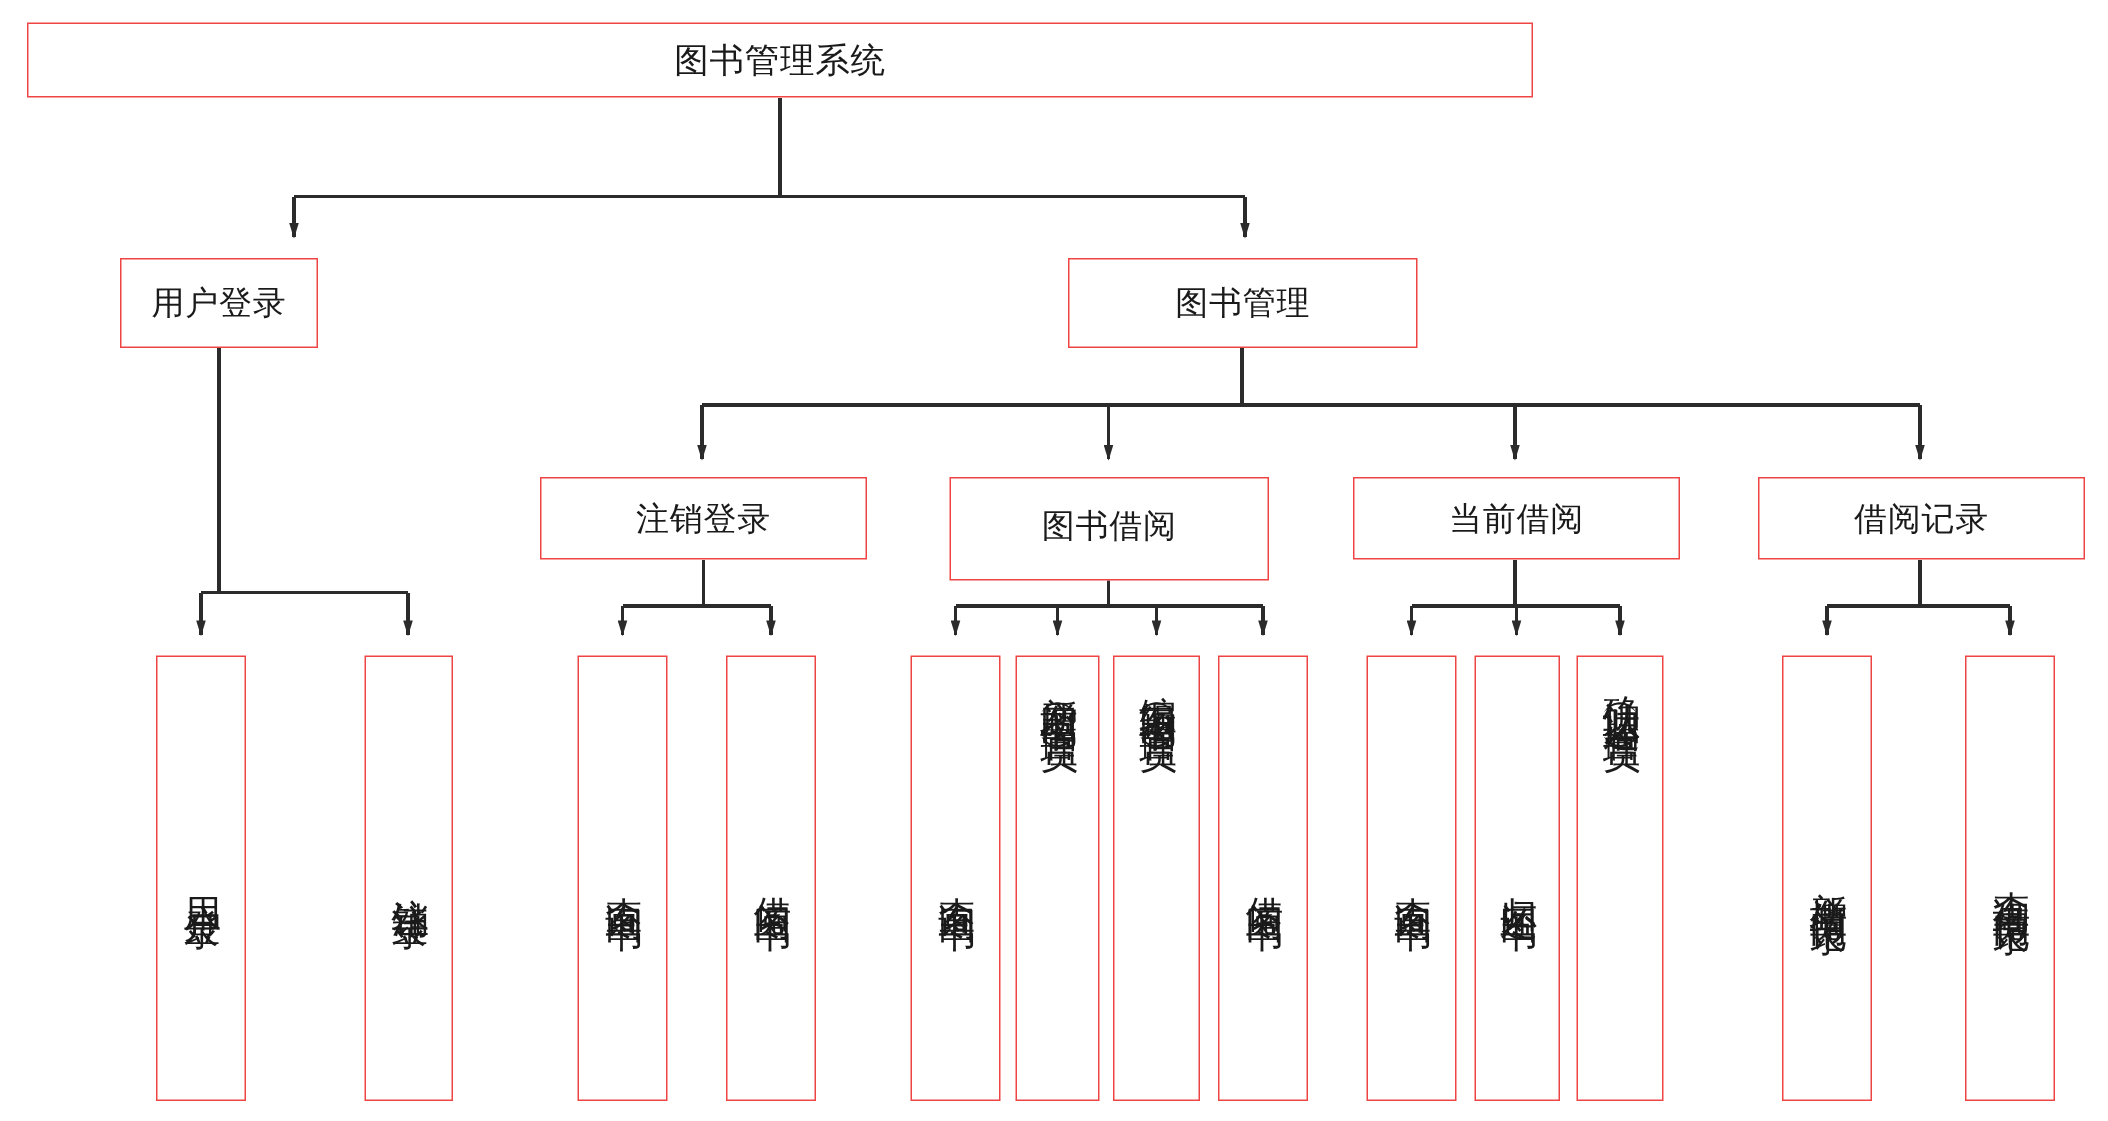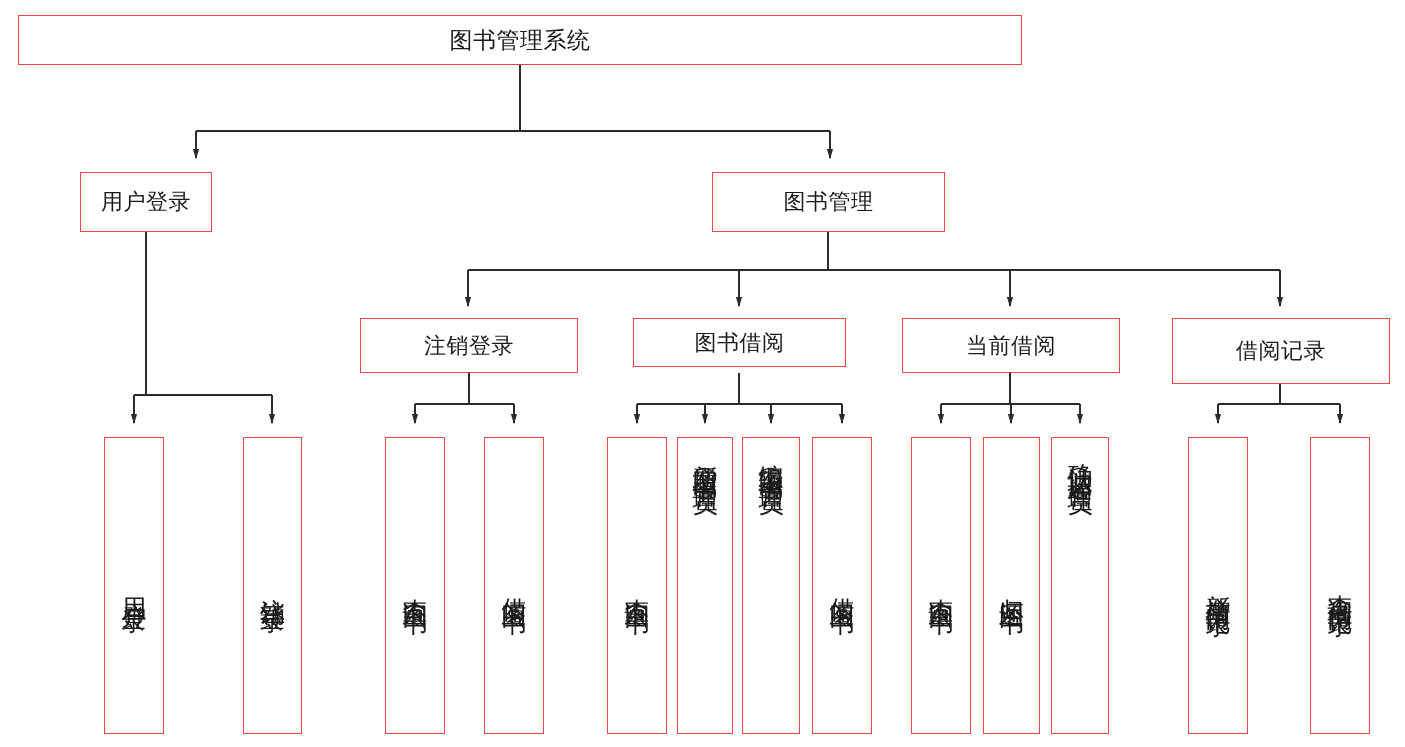--- a/index.html
+++ b/index.html
@@ -132,27 +132,27 @@
   <div class="node h" style="left: 80px; top: 172px; width: 132px; height: 60px;">
     <span class="lbl">用户登录</span>
   </div>
   <div class="node h" style="left: 712px; top: 172px; width: 233px; height: 60px; align-items: center;">
     <span class="lbl">图书管理</span>
   </div>
 
   <div class="node h" style="left: 360px; top: 318px; width: 218px; height: 55px;">
     <span class="lbl">注销登录</span>
   </div>
-  <div class="node h" style="left: 633px; top: 318px; width: 213px; height: 49px;">
+  <div class="node h" style="left: 633px; top: 318px; width: 213px; height: 69px; font-family: Liberation Mono, monospace;">
     <span class="lbl">图书借阅</span>
   </div>
   <div class="node h" style="left: 902px; top: 318px; width: 218px; height: 55px; text-align: right;">
     <span class="lbl">当前借阅</span>
   </div>
-  <div class="node h" style="left: 1172px; top: 318px; width: 218px; height: 66px;">
+  <div class="node h" style="left: 1172px; top: 318px; width: 218px; height: 55px;">
     <span class="lbl">借阅记录</span>
   </div>
 
   <div class="node v mid" style="left: 104px; top: 437px; width: 60px; height: 297px;">
     <span class="lbl">用户登录</span>
   </div>
   <div class="node v mid" style="left: 243px; top: 437px; width: 59px; height: 297px;">
     <span class="lbl">注销登录</span>
   </div>
   <div class="node v mid" style="left: 385px; top: 437px; width: 60px; height: 297px;">

